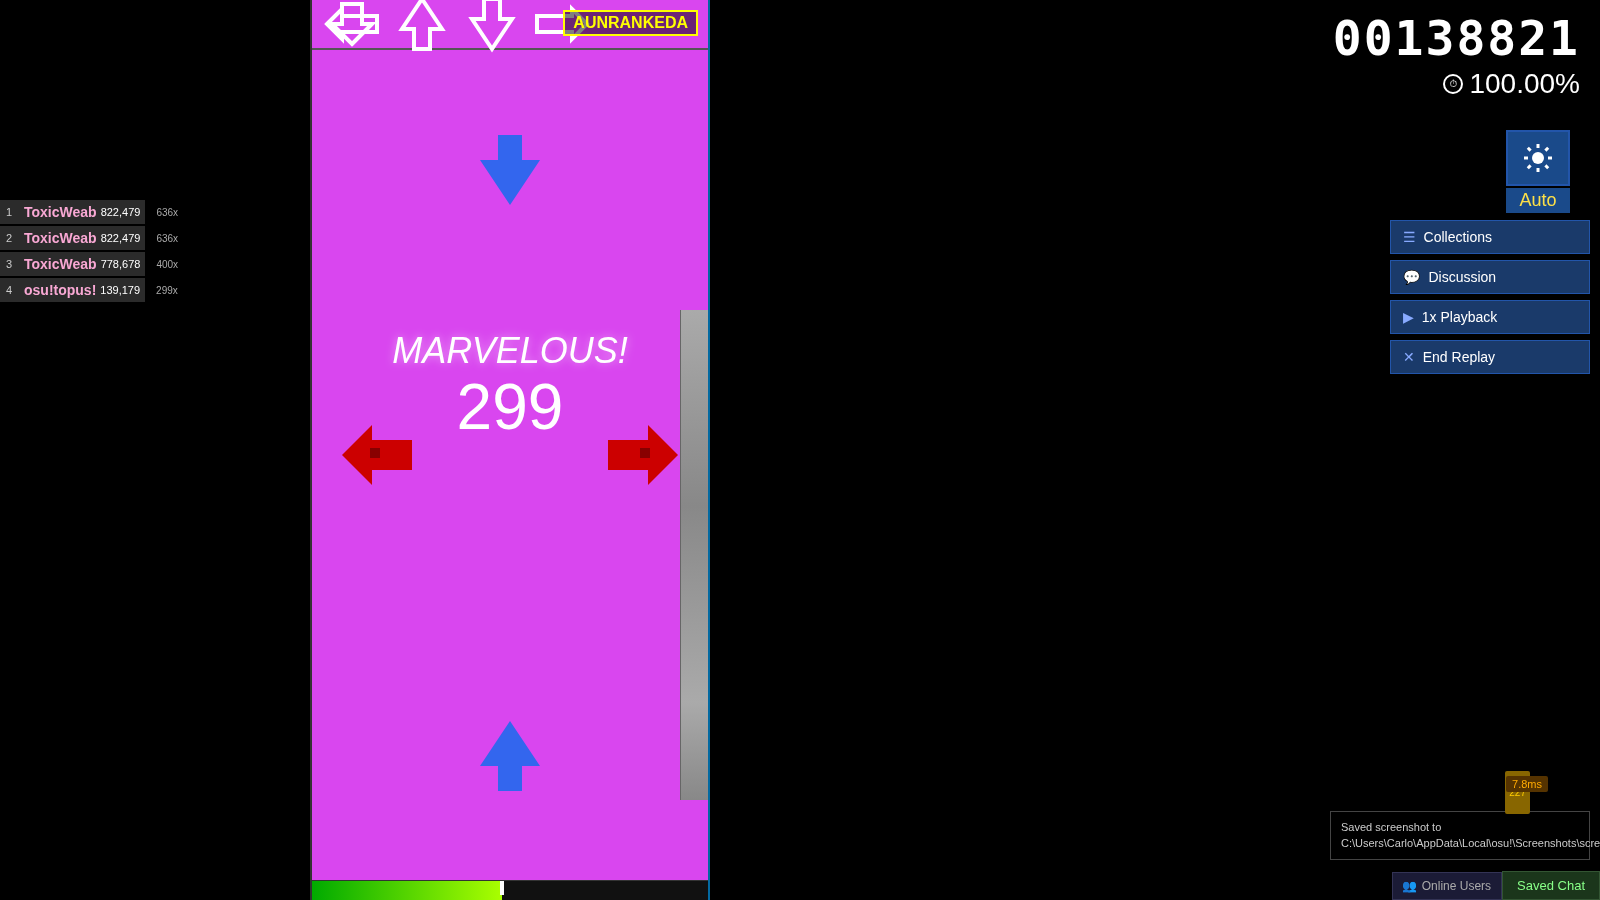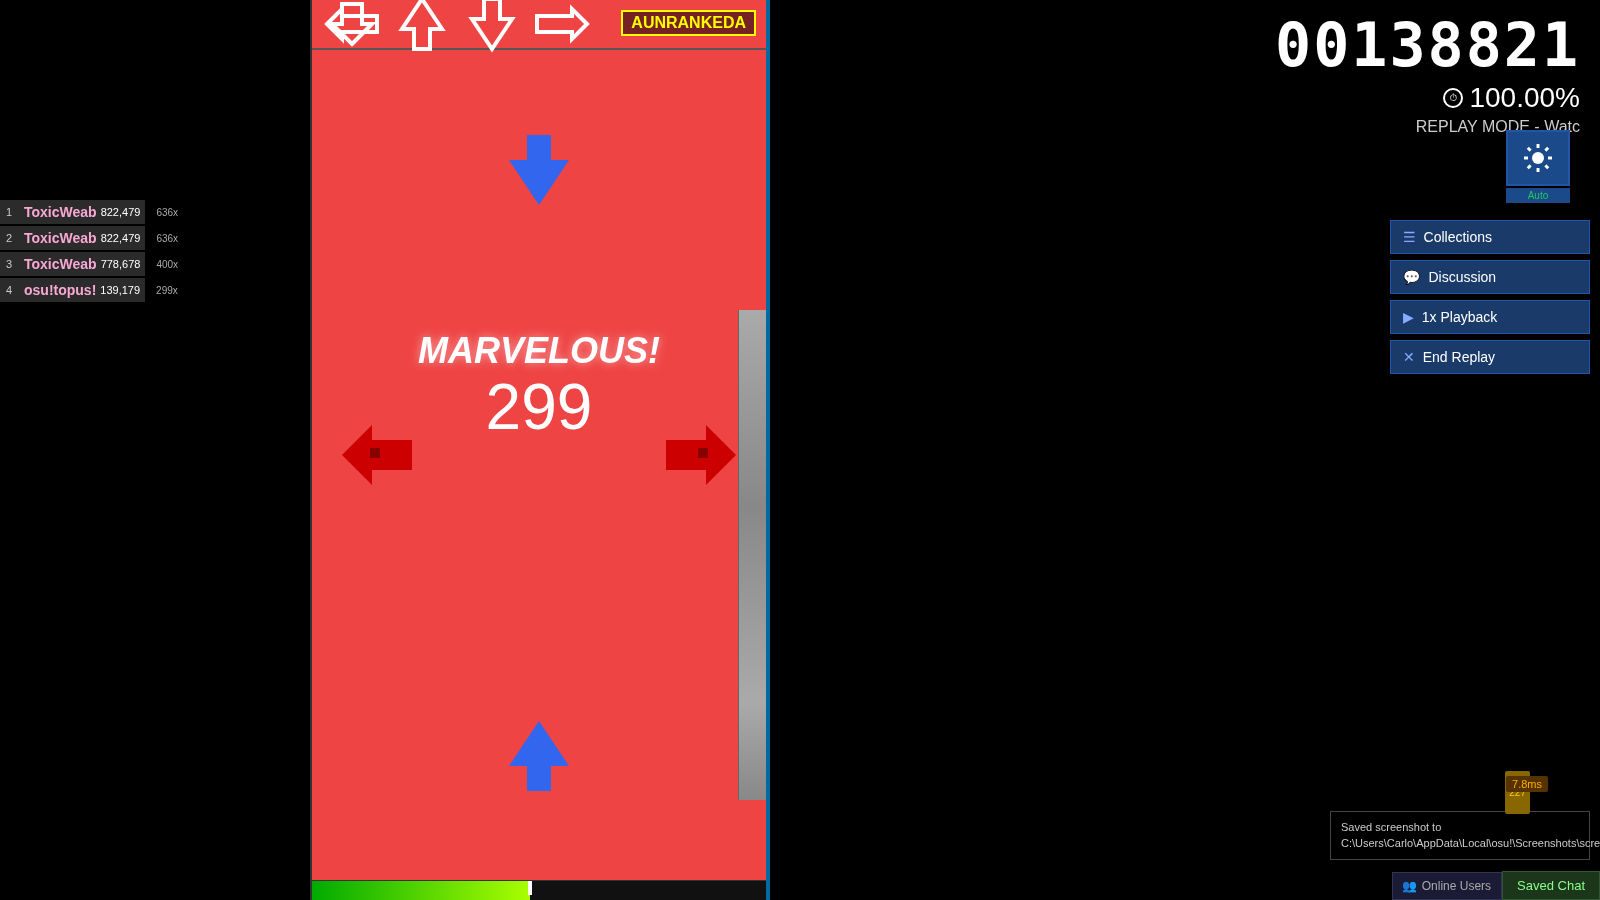--- a/index.html
+++ b/index.html
@@ -10,25 +10,25 @@
       overflow: hidden;
       font-family: 'Arial', sans-serif;
       position: relative;
     }
 
     
     #game-area {
       position: absolute;
       left: 310px;
       top: 0;
-      width: 460px;
+      width: 400px;
       height: 900px;
-      background: #ef4444;
+      background: #d946ef;
       border-left: 2px solid #333;
-      border-right: 4px solid #0369a1;
+      border-right: 2px solid #0369a1;
     }
 
     
     #game-top-bar {
       position: absolute;
       top: 0;
       left: 0;
       width: 100%;
       height: 50px;
       border-bottom: 2px solid #555;
@@ -59,21 +59,21 @@
     }
 
     
     #marvelous-text {
       position: absolute;
       top: 330px;
       left: 50%;
       transform: translateX(-50%);
       color: #ffffff;
       font-size: 36px;
-      font-weight: bold;
+      font-weight: normal;
       font-style: italic;
       text-shadow: 0 0 10px rgba(255,255,255,0.5);
       white-space: nowrap;
       z-index: 10;
     }
 
     
     #combo-number {
       position: absolute;
       top: 370px;
@@ -189,21 +189,21 @@
     #top-right-hud {
       position: absolute;
       top: 0;
       right: 0;
       width: 400px;
       padding: 10px 20px;
       text-align: right;
     }
 
     #score-display {
-      font-size: 60px;
+      font-size: 48px;
       font-weight: bold;
       color: #fff;
       font-family: monospace;
       letter-spacing: 2px;
     }
 
     #accuracy-display {
       font-size: 28px;
       color: #fff;
       display: flex;
@@ -247,22 +247,22 @@
       height: 56px;
       background: #1a4a8a;
       border: 2px solid #2255aa;
       display: flex;
       align-items: center;
       justify-content: center;
       cursor: pointer;
     }
 
     #auto-label {
-      color: #22c55e;
-      font-size: 10px;
+      color: #fde047;
+      font-size: 18px;
       background: #1a4a8a;
       width: 64px;
       text-align: center;
       padding: 2px 0;
     }
 
     
     #right-panel {
       position: absolute;
       top: 220px;
@@ -462,21 +462,20 @@
     <div id="progress-bar-marker"></div>
   </div>
 </div>
 
 <div id="top-right-hud">
   <div id="score-display">00138821</div>
   <div id="accuracy-display">
     <div class="accuracy-icon">⏱</div>
     <span>100.00%</span>
   </div>
-  <div id="replay-mode-text">REPLAY MODE - Watc</div>
 </div>
 
 <div id="settings-auto">
   <div id="settings-gear-btn">
     <svg width="36" height="36" viewBox="0 0 36 36">
       <circle cx="18" cy="18" r="6" fill="#fff"></circle>
       <g stroke="#fff" stroke-width="3" fill="none">
         <path d="M18 4 L18 8"></path>
         <path d="M18 28 L18 32"></path>
         <path d="M4 18 L8 18"></path>

